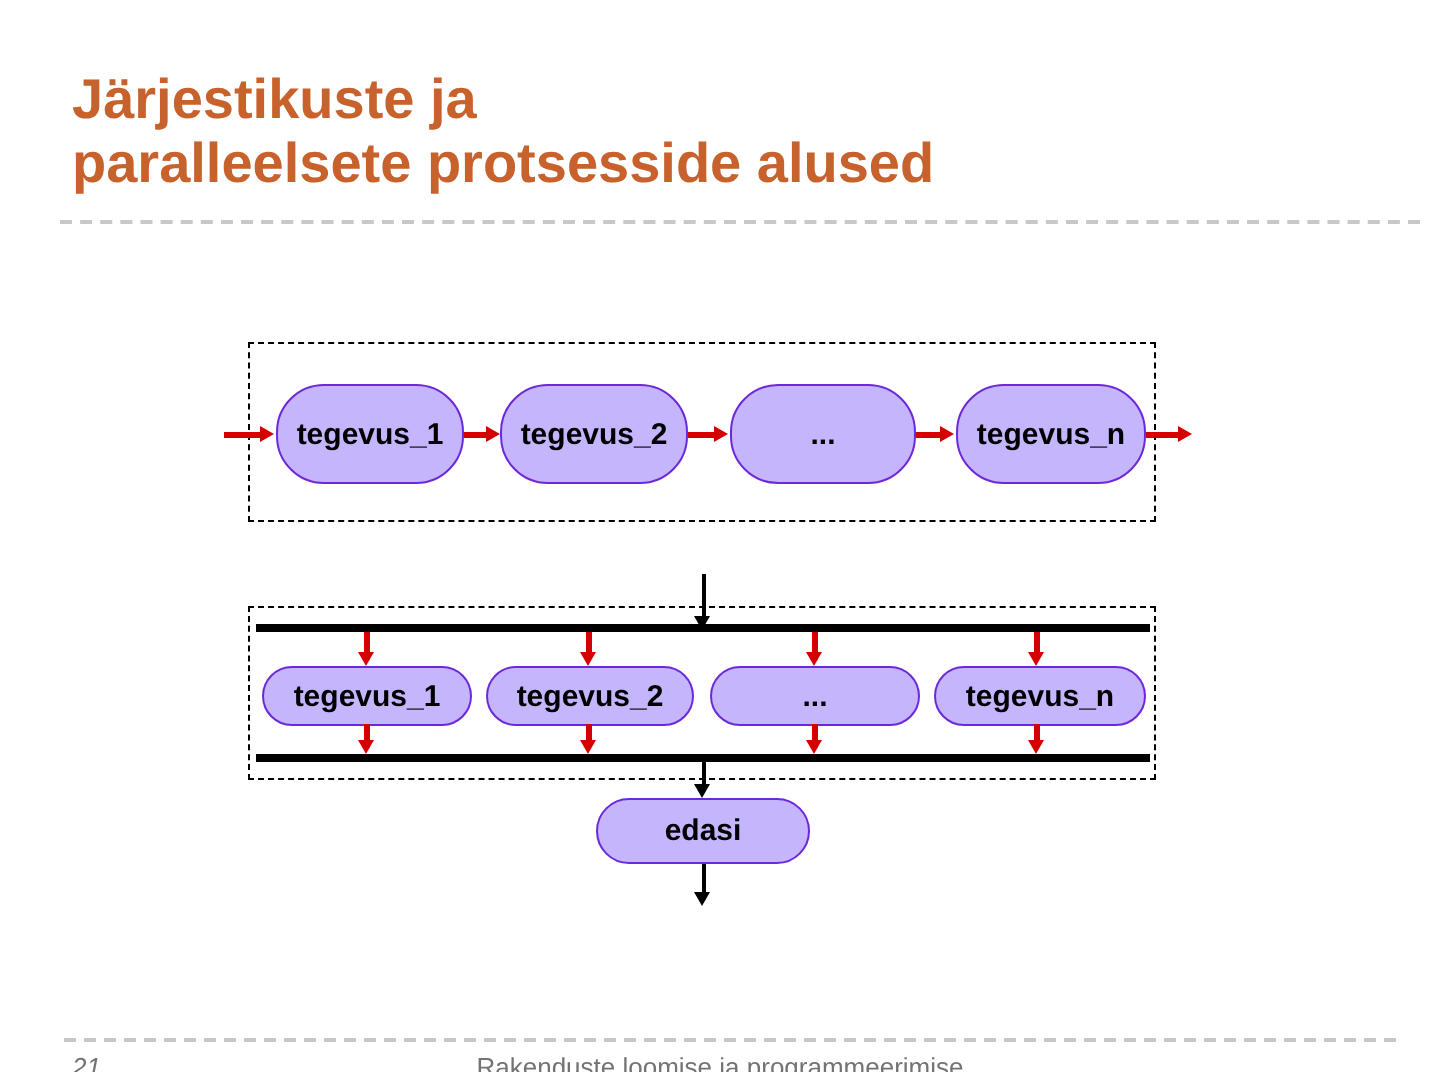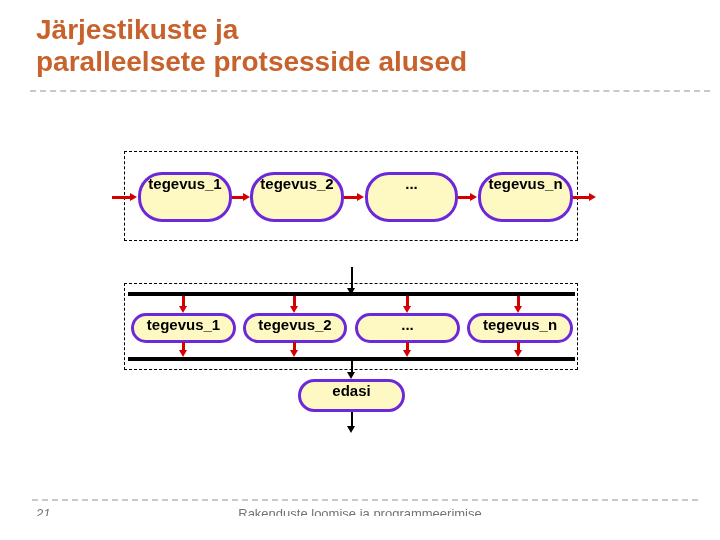--- a/index.html
+++ b/index.html
@@ -1,40 +1,40 @@
 <!DOCTYPE html>
 <html style="--title_orange: #C8622D; --arrow_red: #D40000; --arrow_black: #000000; --separator_gray: #C8C8C8; --footer_gray: #737373;"><head>
 <meta charset="utf-8">
 <style>
   html,body { margin:0; padding:0; background:#fff; }
   .slide {
     position: relative; width: 720px; height: 516px; background: #fff;
-    font-family: "Liberation Sans", sans-serif; overflow: hidden;
+    font-family: "Liberation Sans", sans-serif; overflow: hidden; margin-top: 20px;
   }
   
   .title {
     position: absolute; left: 36px; top: 14px;
     font-size: 28px; font-weight: bold; line-height: 32px;
     color: var(--title_orange, #C8622D); letter-spacing: 0;
   }
   
   .sep { position: absolute; height: 0; border-top: 2px dashed var(--separator_gray, #C8C8C8); }
   .sep.top    { left: 30px; top: 90px;  width: 680px; }
   .sep.bottom { left: 32px; top: 499px; width: 666px; }
 
   
   .dashed-box { position: absolute; border: 1px dashed #000; background: transparent; }
   .box-seq { left: 124px; top: 151px; width: 452px; height: 88px; }
   .box-par { left: 124px; top: 283px; width: 452px; height: 85px; }
 
   
   .node {
     position: absolute; box-sizing: border-box;
-    border: 3px solid #6d28d9; background: #fef9c3; color: #000;
-    display: flex; align-items: flex-start; justify-content: center;
+    border: 1px solid #6d28d9; background: #c4b5fd; color: #000;
+    display: flex; align-items: center; justify-content: center;
     font-weight: bold; font-size: 15px;
   }
   .node.tall { top: 172px; height: 50px; border-radius: 24px; }
   .node.flat { top: 313px; height: 30px; border-radius: 15px; }
   .node.cont { border-radius: 17px; }
 
   
   .bar { position: absolute; left: 128px; width: 447px; height: 4px; background: #000; }
 
   

